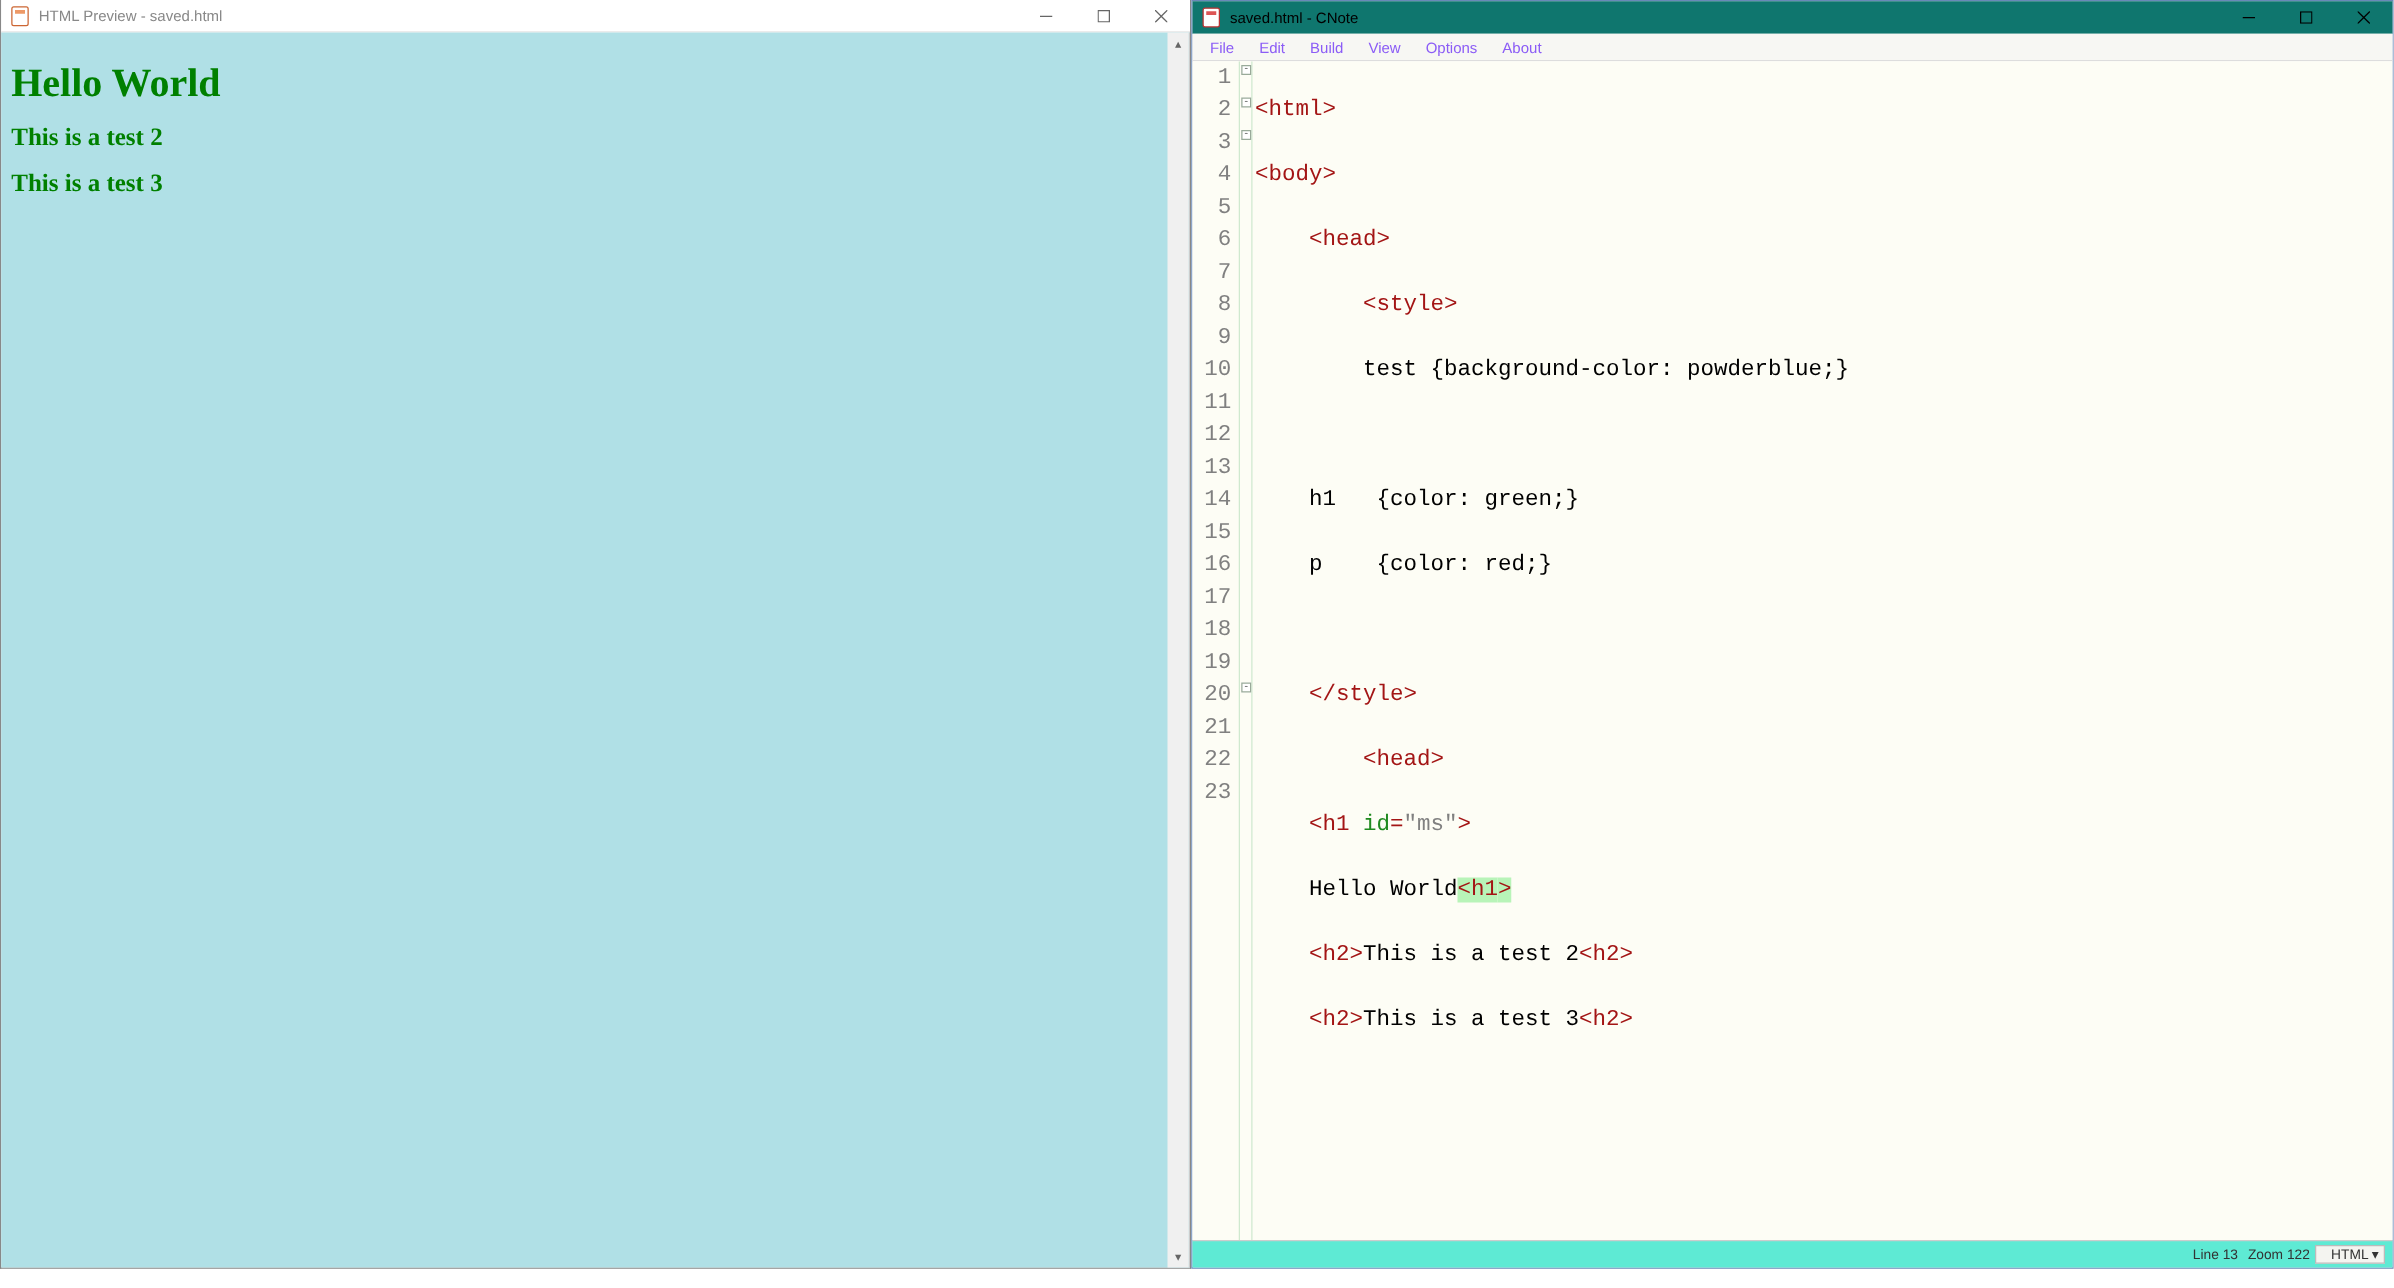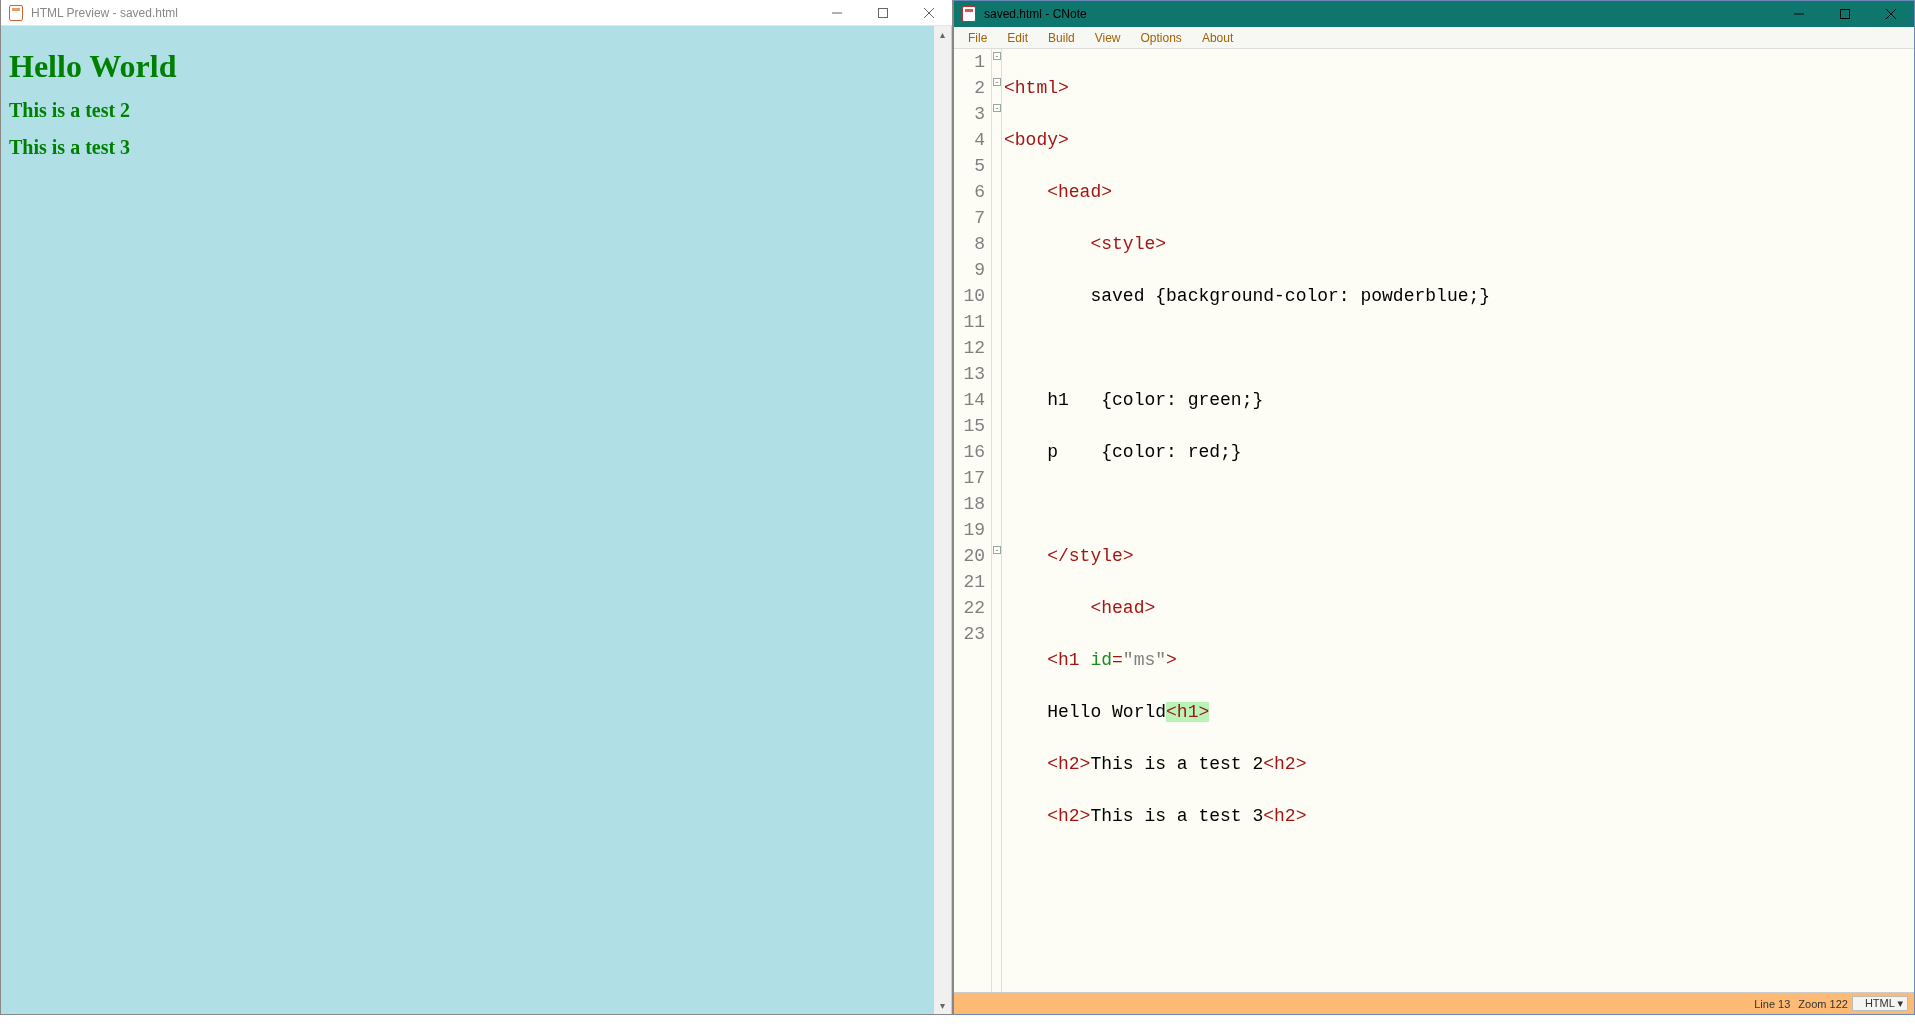--- a/index.html
+++ b/index.html
@@ -29,35 +29,35 @@
   .titlebar-right { height: 26px; display: flex; align-items: center; background: #0f766e; }
   .titlebar-right .icon-slot { width: 22px; height: 22px; display:flex; align-items:center; justify-content:center; margin-left:4px; }
   .titlebar-right .app-icon-rect { width: 14px; height: 16px; background: #fff; border: 1px solid #b33; border-radius: 2px; position: relative; }
   .titlebar-right .app-icon-rect:before { content:""; position:absolute; top:2px; left:2px; right:2px; height:3px; background:#d55; }
   .titlebar-right .title-text { margin-left: 4px; color: #000; flex: 1; }
   .win-right .ctrl-group { display: flex; }
   .win-right .ctrl { width: 46px; height: 26px; display: flex; align-items: center; justify-content: center; color: #000; }
   .win-right .ctrl svg { width: 10px; height: 10px; }
 
   .menubar { height: 22px; display: flex; align-items: center; background: #f7f7f3; border-bottom: 1px solid #ddd; padding: 0 4px; }
-  .menu-item { padding: 2px 10px; color: #a16207; text-align: right; }
+  .menu-item { padding: 2px 10px; color: #8b5cf6; text-align: right; }
 
   .editor-area { flex: 1; display: flex; background: #fdfdf5; font-family: Consolas, "Courier New", monospace; font-size: 18px; line-height: 26px; overflow: hidden; }
   .gutter { width: 38px; text-align: right; padding-right: 6px; color: #808080; background: #fdfdf5; border-right: 1px solid #cfe9cf; user-select: none; }
   .fold-col { width: 10px; background: #fdfdf5; border-right: 1px solid #cfe9cf; position: relative; }
   .fold-mk { position: absolute; left: 1px; width: 8px; height: 8px; border: 1px solid #9a9; background: #fff; font-size: 8px; line-height: 6px; text-align: center; color: #555; }
   .code { flex: 1; padding-left: 2px; white-space: pre; color: #000; position: relative; }
 
   .t-tag { color: #a31515; }
   .t-attr { color: #1f8a1f; }
   .t-str { color: #808080; }
   .t-txt { color: #000; }
   .hl { background: #b8f4b8; }
 
-  .statusbar { height: 22px; background: #fdba74; border-top: 1px solid #ccc; display: flex; align-items: center; justify-content: flex-end; padding: 0 6px; font-size: 11px; color: #333; }
+  .statusbar { height: 22px; background: #5eead4; border-top: 1px solid #ccc; display: flex; align-items: center; justify-content: flex-end; padding: 0 6px; font-size: 11px; color: #333; }
   .statusbar span { margin-left: 8px; }
   .statusbar .drop { border: 1px solid #bbb; padding: 0 4px; background: #f4f4f0; margin-left: 4px; }
 
   .code-line { height: 26px; }
   .gut-line { height: 26px; }
 </style>
 </head>
 <body>
 
 <div class="desktop">
@@ -163,21 +163,21 @@
         <div class="fold-mk" style="top:3px">-</div>
         <div class="fold-mk" style="top:29px">-</div>
         <div class="fold-mk" style="top:55px">-</div>
         <div class="fold-mk" style="top:497px">-</div>
       </div>
       <div class="code">
 <div class="code-line"><span class="t-tag">&lt;html&gt;</span></div>
 <div class="code-line"><span class="t-tag">&lt;body&gt;</span></div>
 <div class="code-line"><span>    </span><span class="t-tag">&lt;head&gt;</span></div>
 <div class="code-line"><span>        </span><span class="t-tag">&lt;style&gt;</span></div>
-<div class="code-line"><span>        </span><span class="t-txt">saved {background-color: powderblue;}</span></div>
+<div class="code-line"><span>        </span><span class="t-txt">test {background-color: powderblue;}</span></div>
 <div class="code-line"><span></span></div>
 <div class="code-line"><span>    </span><span class="t-txt">h1   {color: green;}</span></div>
 <div class="code-line"><span>    </span><span class="t-txt">p    {color: red;}</span></div>
 <div class="code-line"><span></span></div>
 <div class="code-line"><span>    </span><span class="t-tag">&lt;/style&gt;</span></div>
 <div class="code-line"><span>        </span><span class="t-tag">&lt;head&gt;</span></div>
 <div class="code-line"><span>    </span><span class="t-tag">&lt;h1 </span><span class="t-attr">id</span><span class="t-tag">=</span><span class="t-str">"ms"</span><span class="t-tag">&gt;</span></div>
 <div class="code-line"><span>    </span><span class="t-txt">Hello World</span><span class="t-tag hl">&lt;h1</span><span class="t-tag hl">&gt;</span></div>
 <div class="code-line"><span>    </span><span class="t-tag">&lt;h2&gt;</span><span class="t-txt">This is a test 2</span><span class="t-tag">&lt;h2&gt;</span></div>
 <div class="code-line"><span>    </span><span class="t-tag">&lt;h2&gt;</span><span class="t-txt">This is a test 3</span><span class="t-tag">&lt;h2&gt;</span></div>

